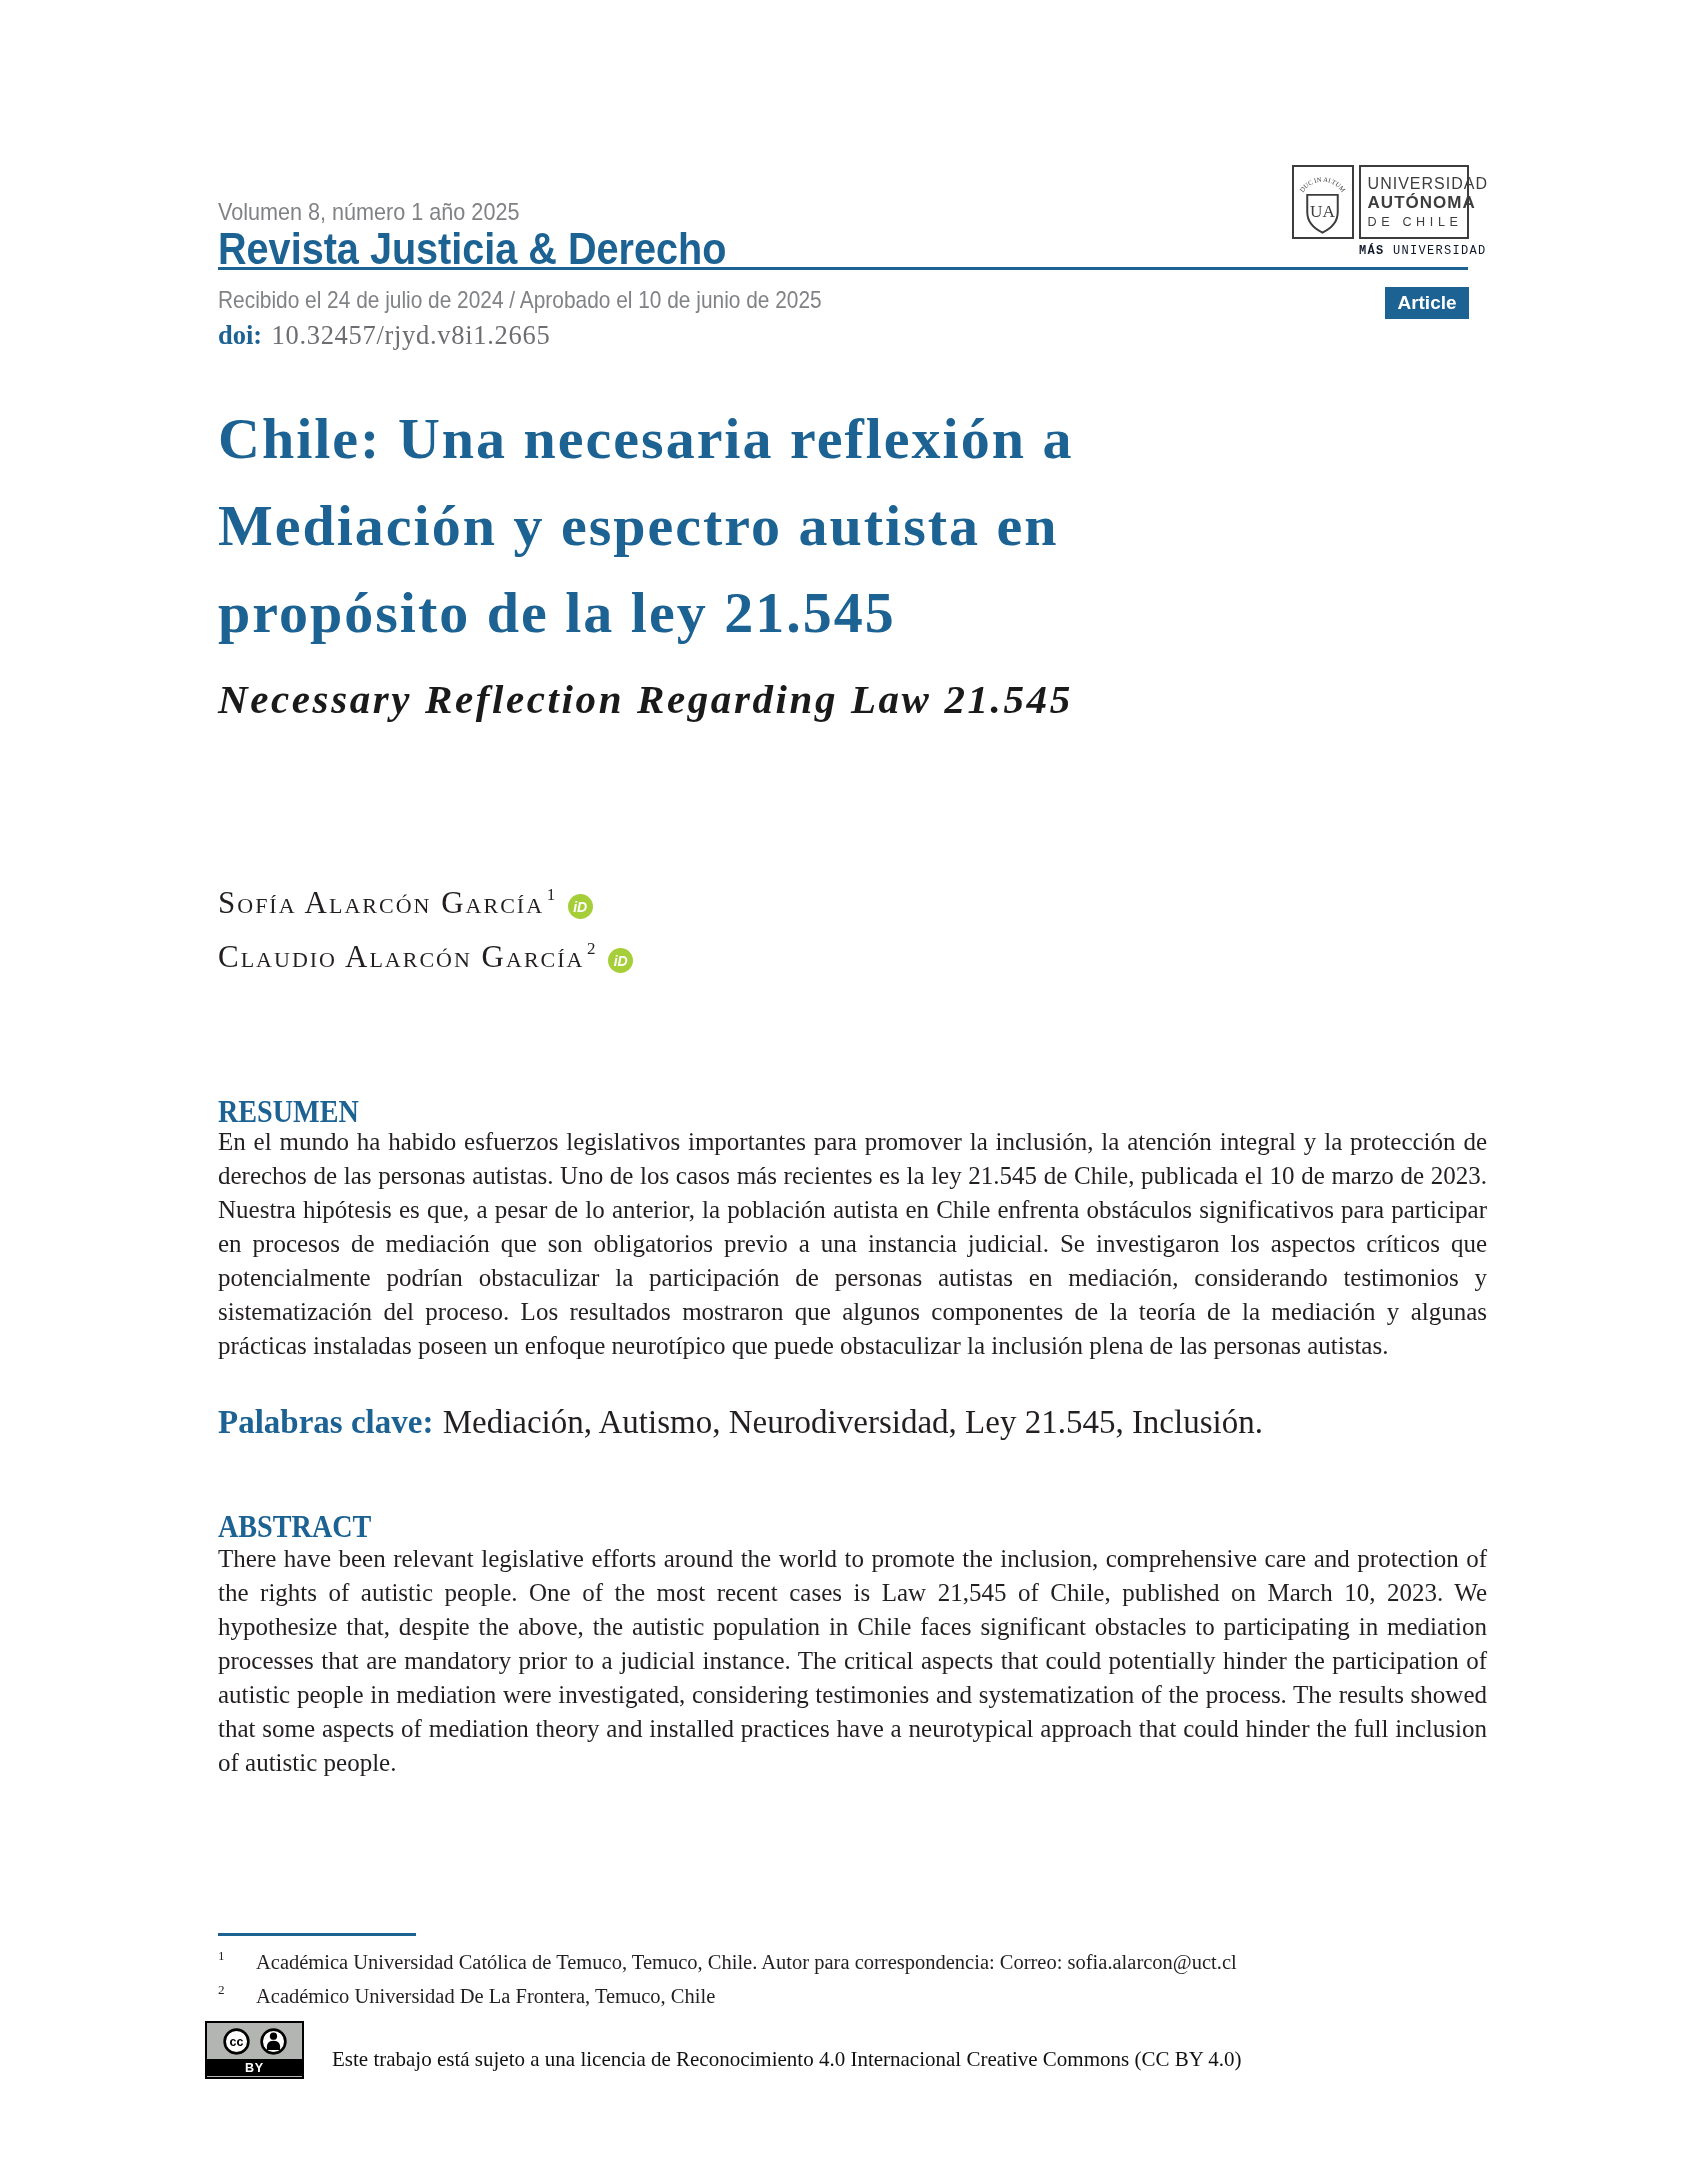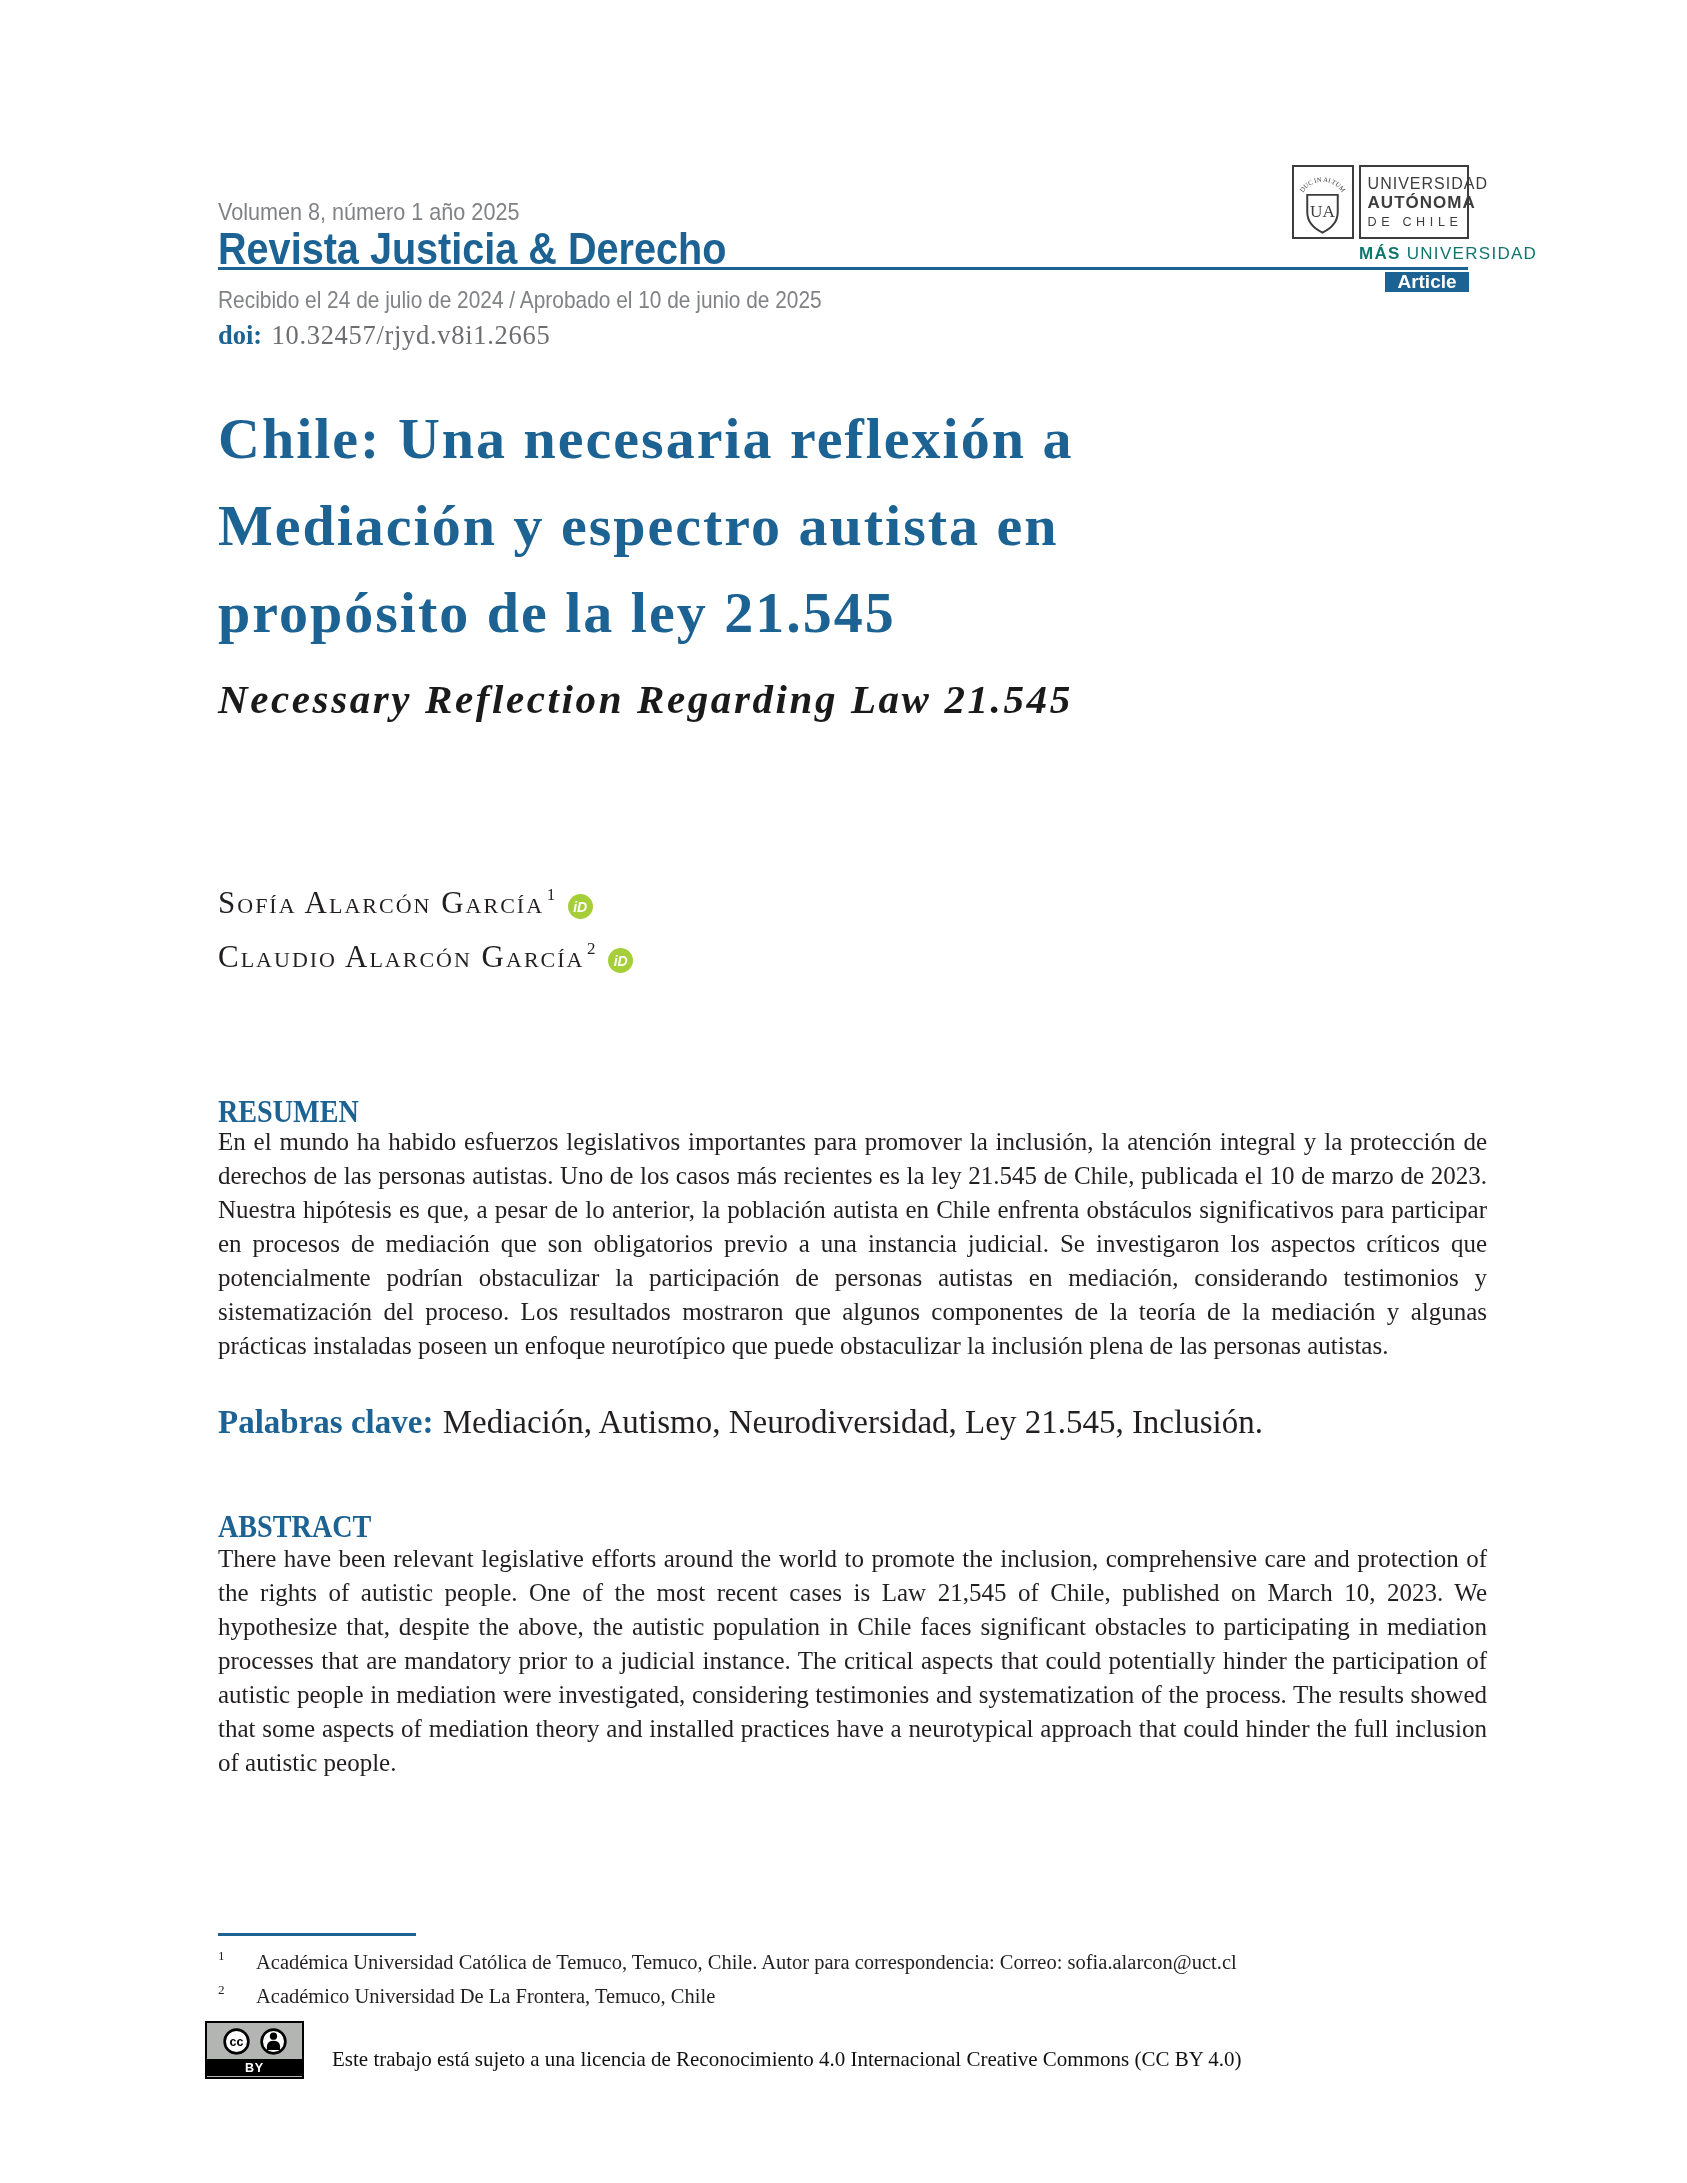--- a/index.html
+++ b/index.html
@@ -21,24 +21,24 @@
 
   
   .logo { position:absolute; left:1292px; top:165px; width:177px; height:94px; }
   .shield-box { position:absolute; left:0; top:0; width:62px; height:74px; border:2.6px solid #3d3d3d; box-sizing:border-box; }
   .wordmark-box { position:absolute; left:67px; top:0; width:110px; height:74px; border:2.6px solid #3d3d3d; box-sizing:border-box;
                   display:flex; flex-direction:column; justify-content:center; padding-left:6.6px; color:#3d3d3d;
                   font-family:"Liberation Sans",sans-serif; }
   .uni-l1 { font-size:16px; letter-spacing:1px; font-weight:500; }
   .uni-l2 { font-size:17px; letter-spacing:1px; font-weight:bold; }
   .uni-l3 { font-size:12.6px; letter-spacing:4.6px; margin-top:1.3px; }
-  .tagline { position:absolute; left:67px; top:79px; width:110px; text-align:center; color:#0f766e;
-             font-family:Liberation Sans, sans-serif; font-size:17px; letter-spacing:1.3px; white-space:nowrap; }
+  .tagline { position:absolute; left:67px; top:79px; width:110px; text-align:center; color:#0f172a;
+             font-family:Liberation Mono, monospace; font-size:12px; letter-spacing:1.3px; white-space:nowrap; }
   .tagline b { letter-spacing:1.3px; }
-  .article-badge { position:absolute; left:1385px; top:272px; width:84px; height:20px; background:#1c6293;
+  .article-badge { position:absolute; left:1385px; top:287px; width:84px; height:32px; background:#1c6293;
                    color:#fff; font-family:"Liberation Sans",sans-serif; font-weight:bold; font-size:19px;
                    display:flex; align-items:center; justify-content:center; }
 
   
   .title-es { position:absolute; left:218px; top:395px; color:#1c6293; font-weight:bold;
               font-size:58px; line-height:87px; letter-spacing:2px; white-space:nowrap; }
   .title-en { position:absolute; left:218px; top:667px; color:#1a1a1a; font-weight:bold; font-style:italic;
               font-size:41px; line-height:65px; letter-spacing:2.6px; white-space:nowrap; }
 
   

